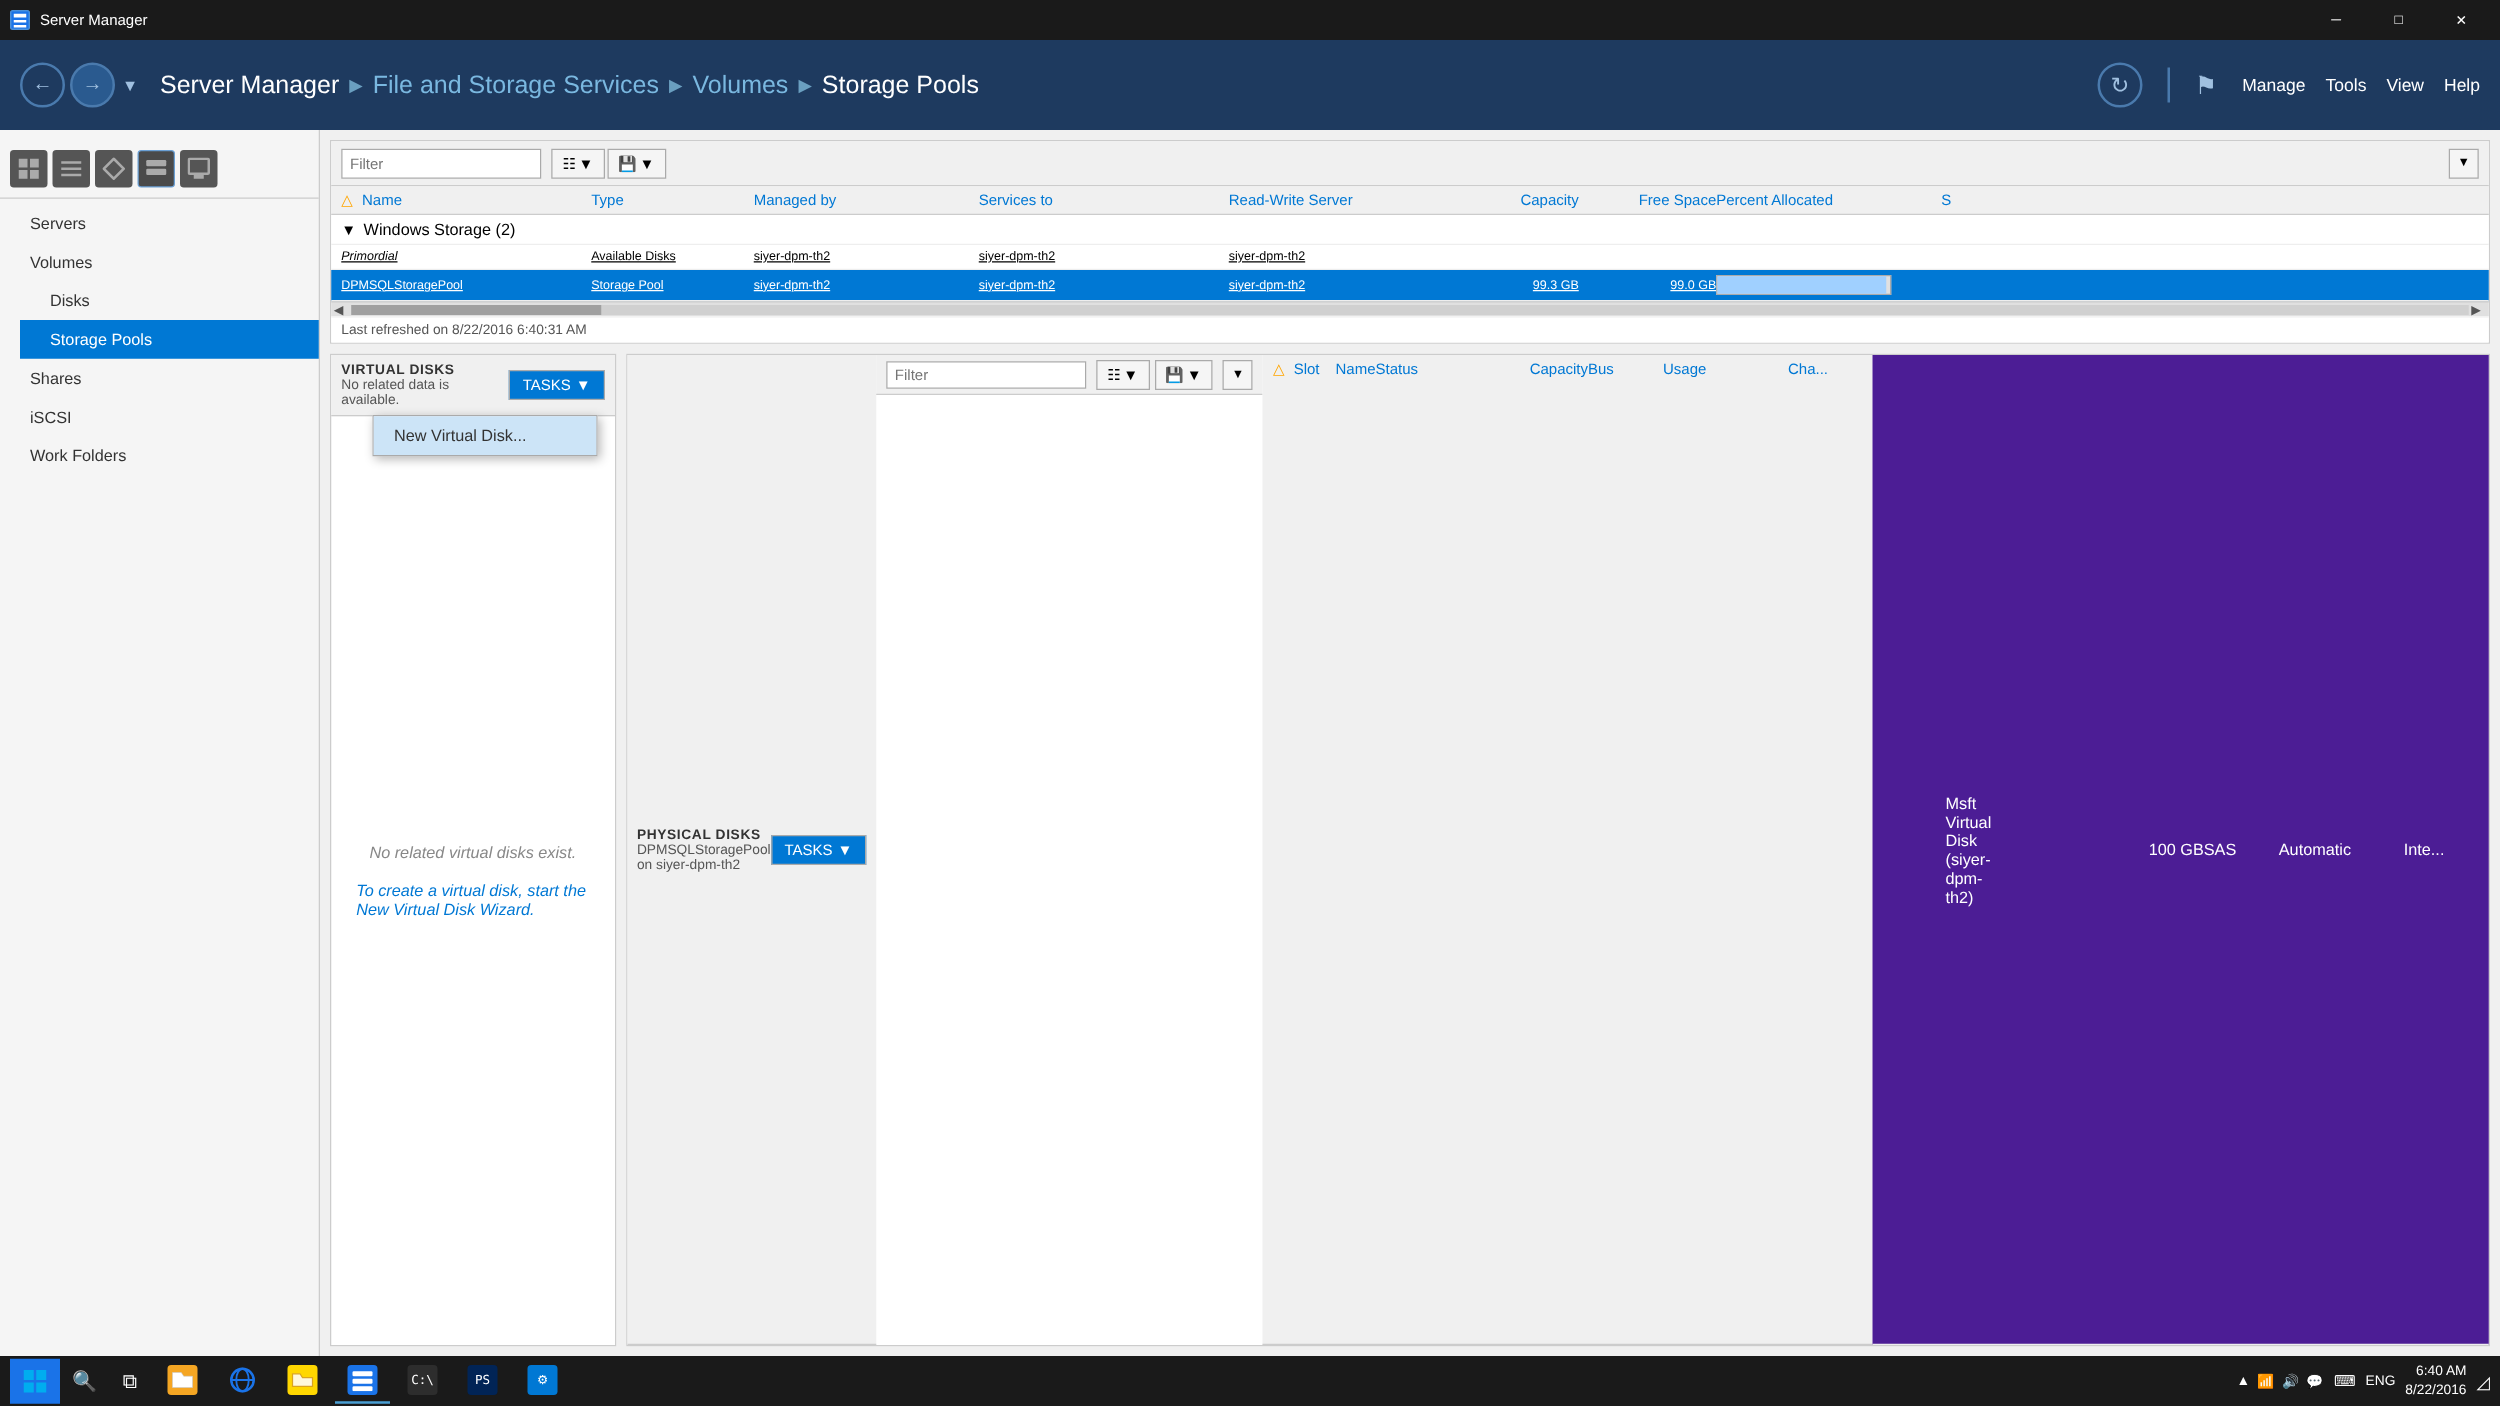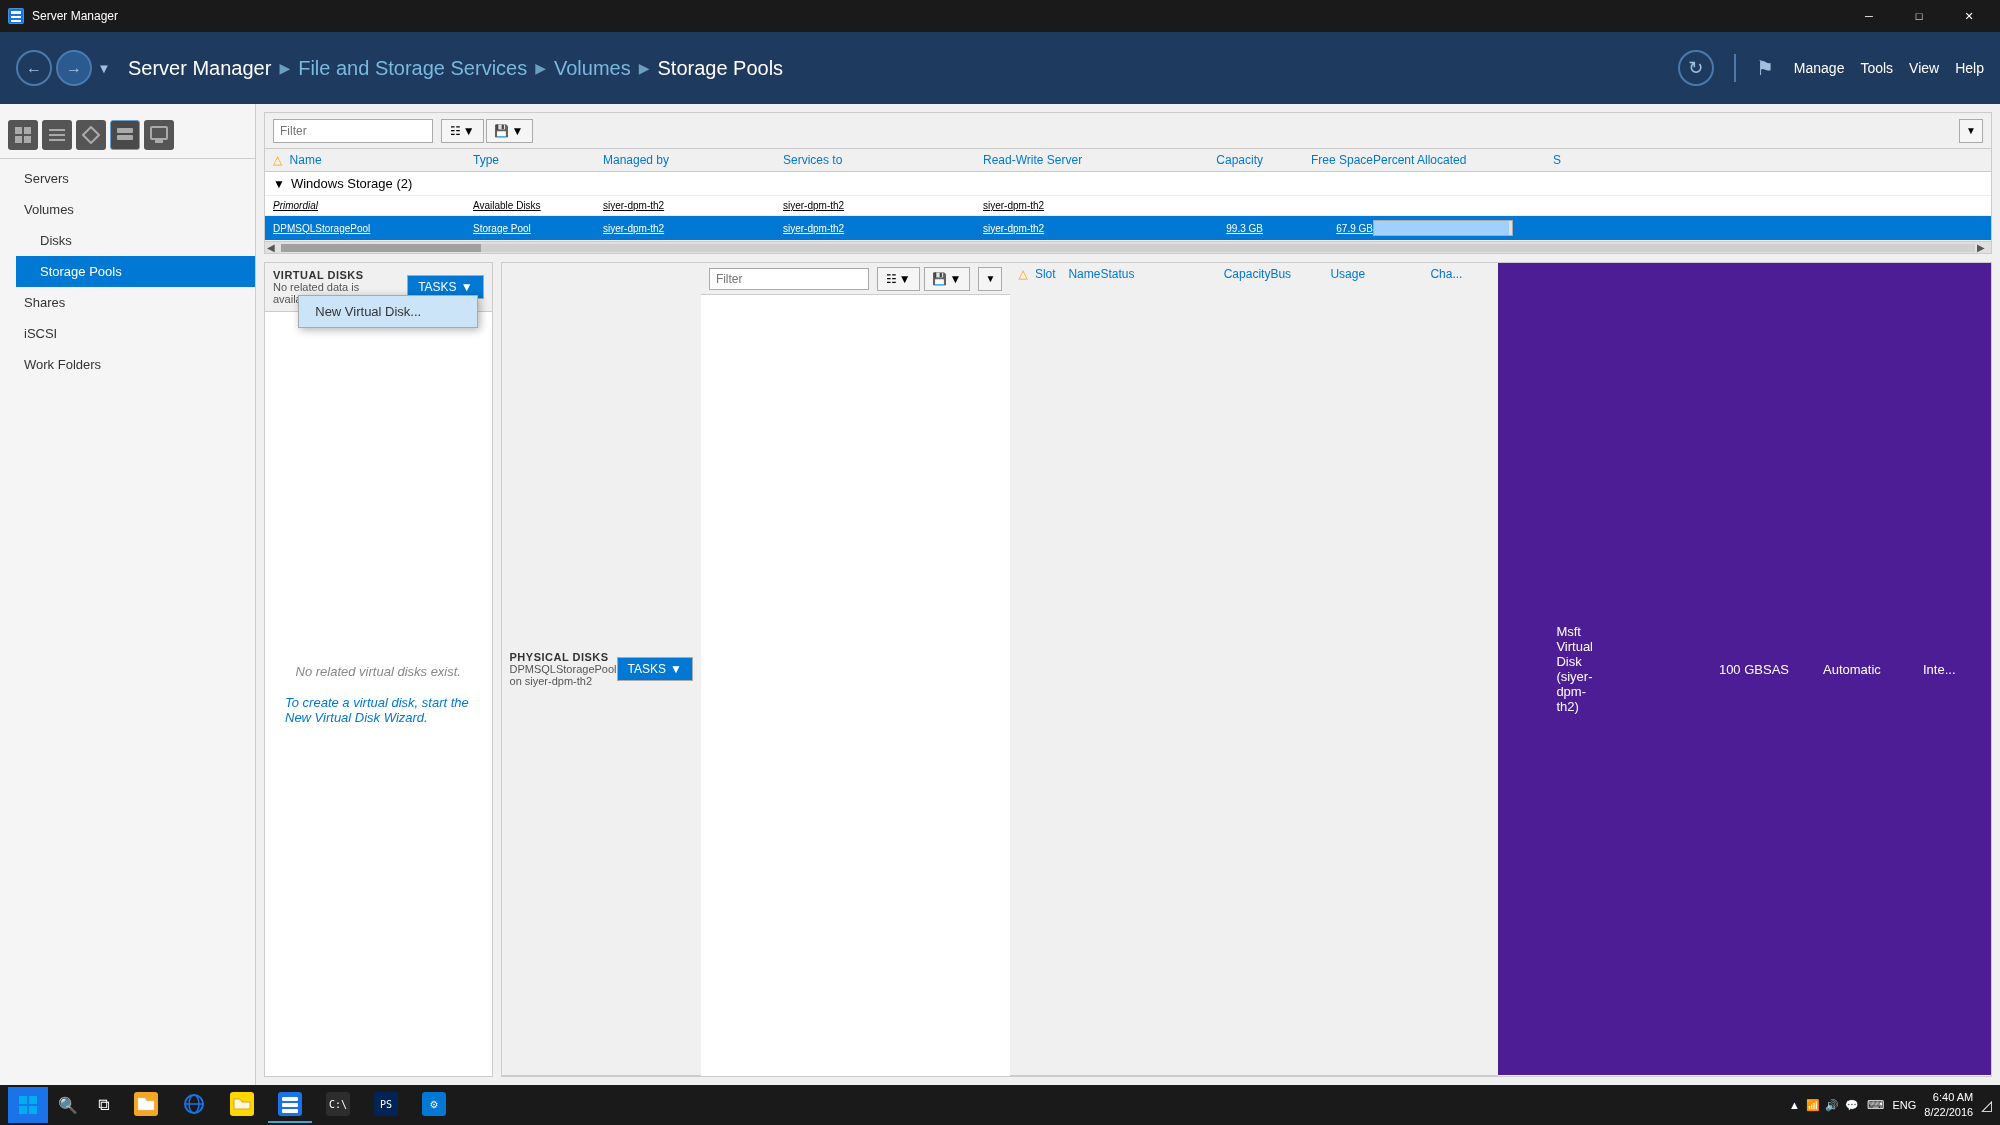--- a/index.html
+++ b/index.html
@@ -225,21 +225,21 @@
       color: #888;
       font-style: italic;
       font-size: 13px;
       gap: 16px;
     }
     .panel-empty-link { color: #0078d4; font-style: italic; font-size: 13px; cursor: pointer; margin-left: 20px; }
 
     
     .dropdown-menu {
       position: absolute;
-      top: 32px;
+      top: 48px;
       left: 50%;
       transform: translateX(-80px);
       background: #fff;
       border: 1px solid #aaa;
       box-shadow: 2px 2px 8px rgba(0,0,0,0.3);
       z-index: 100;
       min-width: 180px;
     }
     .dropdown-item {
       padding: 8px 16px;
@@ -477,37 +477,38 @@
         <div class="col-status"></div>
       </div>
 
       <div class="table-row selected">
         <div class="col-name">DPMSQLStoragePool</div>
         <div class="col-type">Storage Pool</div>
         <div class="col-managed">siyer-dpm-th2</div>
         <div class="col-available">siyer-dpm-th2</div>
         <div class="col-rw">siyer-dpm-th2</div>
         <div class="col-capacity">99.3 GB</div>
-        <div class="col-freespace">67.9 GB</div>
+        <div class="col-freespace">99.0 GB</div>
         <div class="col-percent">
           <div class="percent-bar-container">
             <div class="percent-bar-fill" style="width:98%;background:#a0d0ff;"></div>
           </div>
         </div>
         <div class="col-status"></div>
       </div>
 
       <div class="scroll-bar-container">
         <div class="scroll-arrow">◀</div>
         <div class="scroll-track">
           <div class="scroll-thumb"></div>
         </div>
         <div class="scroll-arrow">▶</div>
       </div>
 
+      <div class="refresh-text">Last refreshed on 8/22/2016 6:40:31 AM</div>
     </div>
 
     <div class="bottom-panels">
 
       <div class="virtual-disks-panel">
         <div class="panel-title-bar">
           <div>
             <div class="panel-title">VIRTUAL DISKS</div>
             <div class="panel-subtitle">No related data is available.</div>
           </div>

